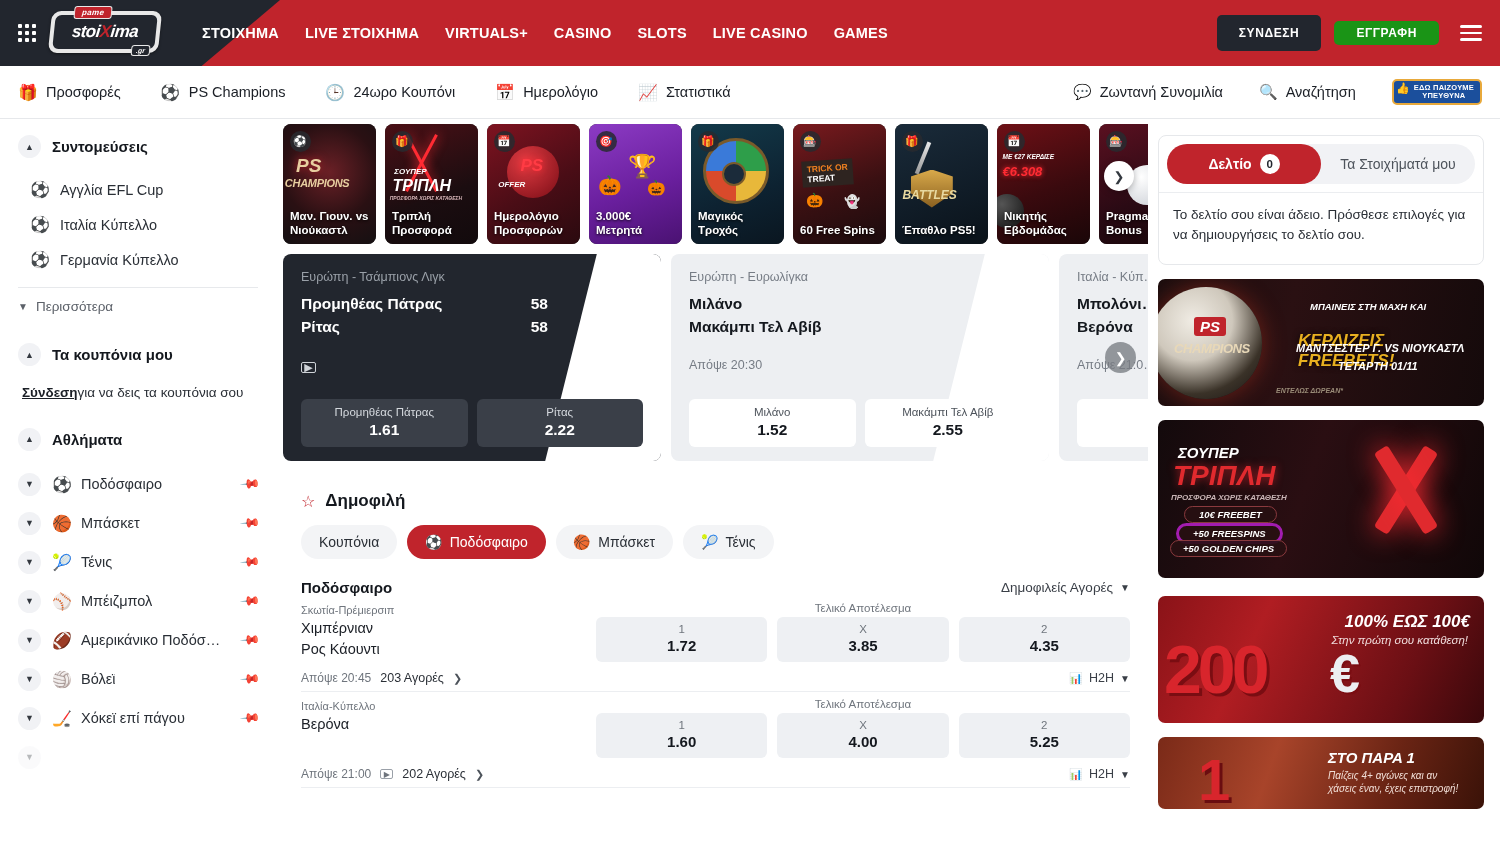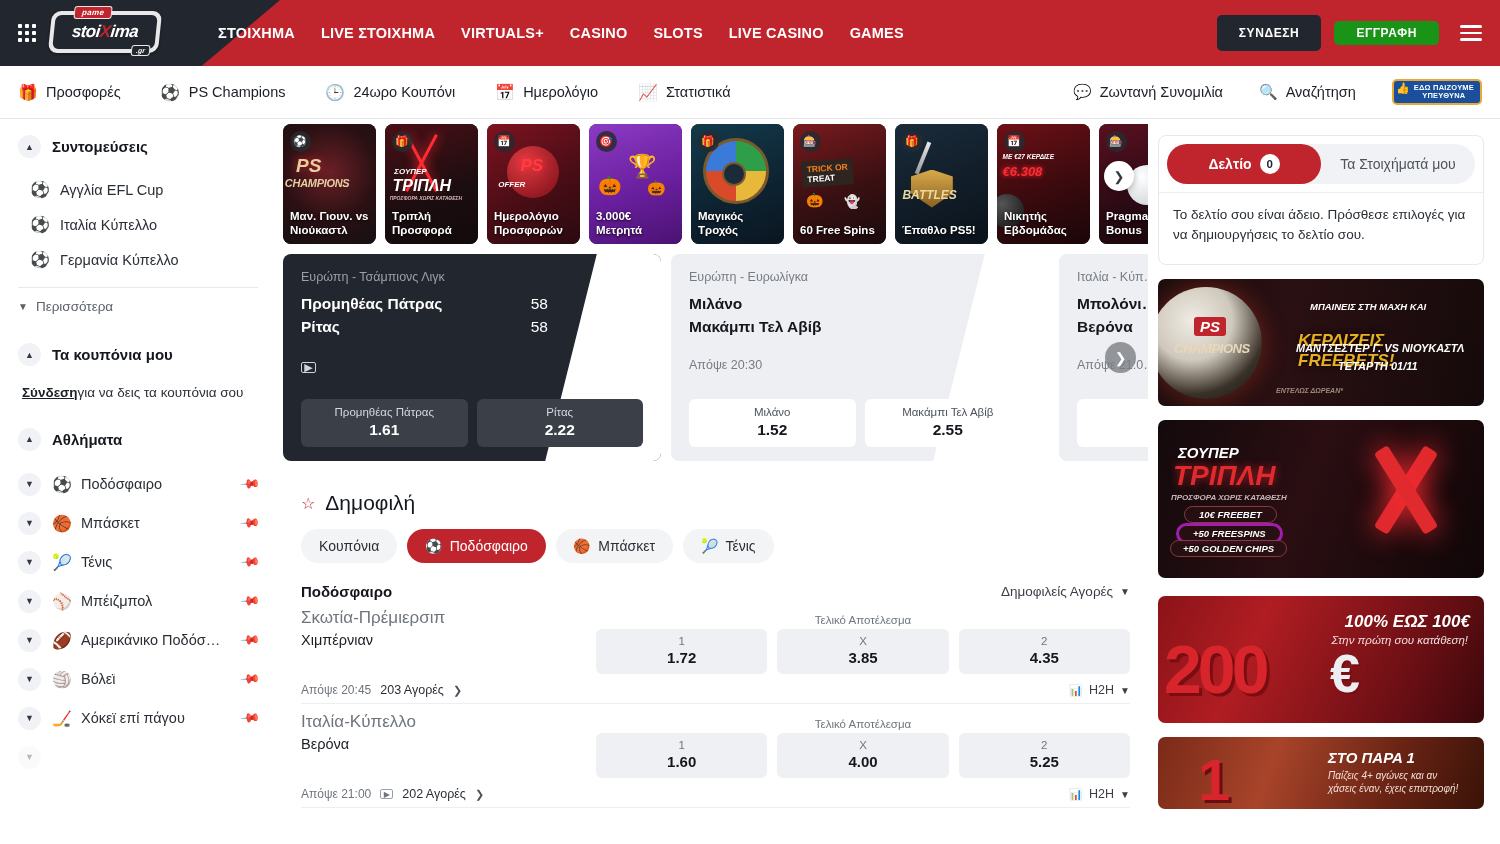--- a/index.html
+++ b/index.html
@@ -33,21 +33,21 @@
     display:flex; align-items:center; justify-content:center; position:relative;}
   .logo-pame { position:absolute; top:-9px; left:18px; background:#c0242c; color:#fff;
     font-size:8px; font-weight:bold; font-style:italic; padding:1px 7px; border-radius:3px;
     border:1.5px solid #e8e8e8; letter-spacing:.3px;}
   .logo-text { color:#fff; font-size:17px; font-weight:bold; font-style:italic;
     letter-spacing:-.6px; }
   .logo-text .x { color:#c0242c; }
   .logo-gr { position:absolute; bottom:-7px; right:4px; background:#22262e; color:#fff;
     font-size:7px; font-weight:bold; font-style:italic; padding:1px 4px; border-radius:3px;
     border:1.5px solid #e8e8e8;}
-  .mainnav { display: flex; align-items: center; gap: 26px; margin-left: 58px; z-index: 3; }
+  .mainnav { display: flex; align-items: center; gap: 26px; margin-left: 42px; z-index: 3; }
   .mainnav a {
     color: #fff; font-size: 14.5px; font-weight: bold; letter-spacing: .2px;
     text-decoration: none; white-space: nowrap; cursor: pointer;
   }
   .topbar-right { margin-left: auto; display: flex; align-items: center; gap: 13px; padding-right: 18px; z-index: 3; }
   .btn-login {
     background: #22262e; color: #fff; border: none; border-radius: 5px;
     padding: 0 22px; height: 36px; font-size: 12px; font-weight: bold;
     letter-spacing: .6px; cursor: pointer; font-family: inherit;
   }
@@ -135,21 +135,21 @@
   .mcard.light { background: #edeff2; }
   .mcard.light::after { content:''; position:absolute; right:-40px; top:0; width: 130px; height: 100%;
     background: #fff; transform: skewX(-14deg); }
   .mcard .league { font-size: 12.5px; margin-bottom: 11px; position:relative; z-index:2;}
   .mcard.dark .league { color: #9aa0a8; }
   .mcard.light .league { color: #767c85; }
   .mteam-row { display: flex; align-items: center; margin-bottom: 5px; position:relative; z-index:2;}
   .mteam { font-size: 15.5px; font-weight: bold; }
   .mcard.dark .mteam { color: #fff; }
   .mcard.light .mteam { color: #14181e; }
-  .mscore { margin-left: auto; font-size: 15.5px; font-weight: normal; color: #fff; padding-right: 95px; }
+  .mscore { margin-left: auto; font-size: 15.5px; font-weight: bold; color: #fff; padding-right: 95px; }
   .mtime { font-size: 12.5px; color: #767c85; margin-top: 22px; position:relative; z-index:2;}
   .tvico { margin-top: 26px; font-size: 11px; color: #cfd3d8; position:relative; z-index:2;
     border:1px solid #cfd3d8; width:15px; height:11px; border-radius:2px; display:flex;
     align-items:center; justify-content:center; }
   .odds-row { display: flex; gap: 9px; position: absolute; bottom: 14px; left: 18px; right: 18px; z-index: 4; }
   .odd-box { flex: 1; border-radius: 6px; padding: 7px 4px 8px 4px; text-align: center; cursor: pointer; }
   .mcard.dark .odd-box { background: #3a3f48; }
   .mcard.light .odd-box { background: #fff; }
   .odd-name { font-size: 11.5px; margin-bottom: 3px; }
   .mcard.dark .odd-name { color: #d5d9de; }
@@ -159,33 +159,33 @@
   .mcard.light .odd-val { color: #14181e; }
   .match-arrow {
     position: absolute; left: 822px; top: 88px; width: 31px; height: 31px; border-radius: 50%;
     background: rgba(120,124,131,.78); display: flex; align-items: center; justify-content: center;
     font-size: 14px; color: #fff; z-index: 20; cursor: pointer;
   }
 
   
   .pop-head { display: flex; align-items: center; gap: 10px; margin: 30px 0 0 18px; }
   .pop-head .star { color: #c0242c; font-size: 16px; }
-  .pop-head .t { font-size: 21px; font-weight: normal; color: #14181e; }
+  .pop-head .t { font-size: 17px; font-weight: bold; color: #14181e; }
   .pills { display: flex; gap: 10px; margin: 14px 0 0 18px; }
   .pill { background: #f3f4f6; border-radius: 20px; padding: 9px 18px; font-size: 14px;
     color: #2a2f36; display: flex; align-items: center; gap: 7px; cursor: pointer; border:none; font-family:inherit;}
   .pill.active { background: #c0242c; color: #fff; }
 
   .sec-head { display: flex; align-items: center; margin: 20px 18px 0 18px; }
   .sec-head .t { font-size: 15px; font-weight: bold; color: #14181e; }
   .markets-sel { margin-left: auto; display: flex; align-items: center; gap: 7px;
     font-size: 13.5px; color: #3a3f47; cursor: pointer; }
 
   .match-row { margin: 0 18px; border-bottom: 1px solid #eceef1; padding: 8px 0 6px 0; position: relative; }
-  .mr-league { font-size: 17px; color: #6f757d; }
+  .mr-league { font-size: 11px; color: #6f757d; }
   .mr-mid { display: flex; align-items: flex-start; margin-top: 2px; }
   .mr-teams { width: 295px; }
   .mr-team { font-size: 14.5px; color: #1b1f26; line-height: 1.45; }
   .mr-oddswrap { flex: 1; }
   .mr-markethead { font-size: 11.5px; color: #6f757d; text-align: center; margin-bottom: 3px; margin-top:-16px;}
   .mr-odds { display: flex; gap: 10px; }
   .mr-odd { flex: 1; background: #eef0f3; border-radius: 6px; padding: 6px 4px 8px 4px;
     text-align: center; cursor: pointer; }
   .mr-odd-k { font-size: 11.5px; color: #6f757d; }
   .mr-odd-v { font-size: 15px; font-weight: bold; color: #14181e; margin-top: 2px; }
@@ -586,20 +586,21 @@
         <span>Δημοφιλείς Αγορές</span>
         <span style="font-size:10px;">▼</span>
       </div>
     </div>
 
     <div class="match-row">
       <div class="mr-league">Σκωτία-Πρέμιερσιπ</div>
       <div class="mr-mid">
         <div class="mr-teams">
           <div class="mr-team">Χιμπέρνιαν</div>
+          <div class="mr-team">Ρος Κάουντι</div>
         </div>
         <div class="mr-oddswrap">
           <div class="mr-markethead">Τελικό Αποτέλεσμα</div>
           <div class="mr-odds">
             <div class="mr-odd">
               <div class="mr-odd-k">1</div>
               <div class="mr-odd-v">1.72</div>
             </div>
             <div class="mr-odd">
               <div class="mr-odd-k">X</div>

